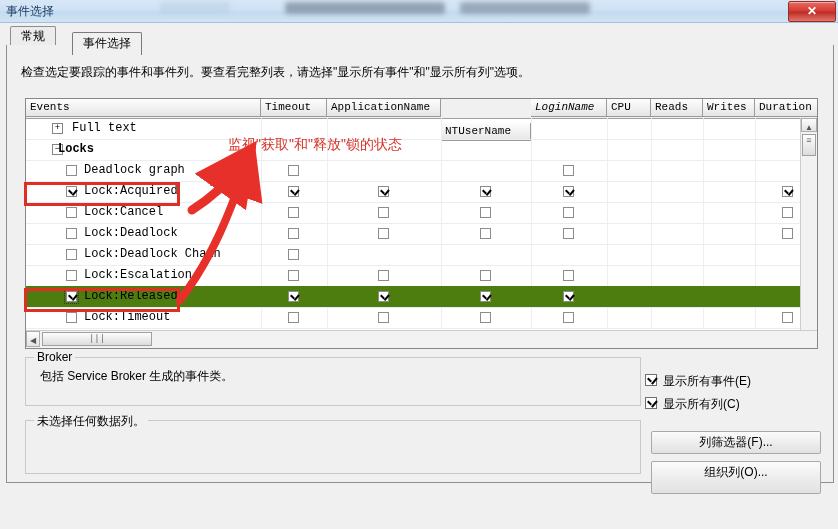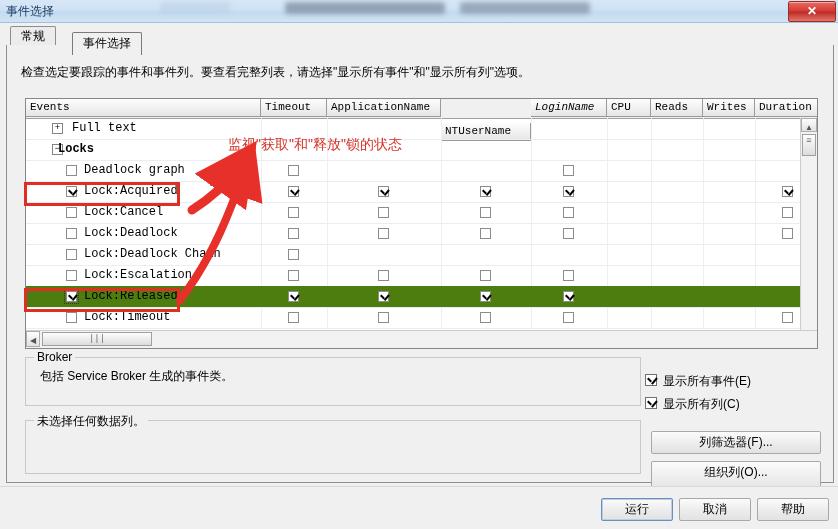--- a/index.html
+++ b/index.html
@@ -347,25 +347,20 @@
     </div>
     <div class="chk" style="left:638px; top:351px;">
       <span class="box on"></span>
       <span class="lbl">显示所有列(C)</span>
     </div>
 
     <div class="btn" style="left:644px; top:386px; width:170px; height:23px; line-height:21px;">列筛选器(F)...</div>
     <div class="btn" style="left:644px; top:416px; width:170px; height:33px; line-height:21px;">组织列(O)...</div>
   </div>
 
-  <div class="bottombar">
-    <div class="btn default" style="left:601px; top:11px; width:72px; height:23px; line-height:21px;">运行</div>
-    <div class="btn" style="left:679px; top:11px; width:72px; height:23px; line-height:21px;">取消</div>
-    <div class="btn" style="left:757px; top:11px; width:72px; height:23px; line-height:21px;">帮助</div>
-  </div>
 
   <div class="anno-text" style="left:228px; top:136px;">监视"获取"和"释放"锁的状态</div>
 
   <div class="anno-box" style="left:24px; top:182px; width:156px; height:24px;"></div>
   <div class="anno-box" style="left:24px; top:288px; width:156px; height:24px;"></div>
 
   <svg class="annosvg" viewBox="0 0 838 529">
     <defs>
       <marker id="ah" markerWidth="7" markerHeight="7" refX="3" refY="3.5" orient="auto">
         <path d="M0,0 L7,3.5 L0,7 z" fill="#e8302a"></path>

